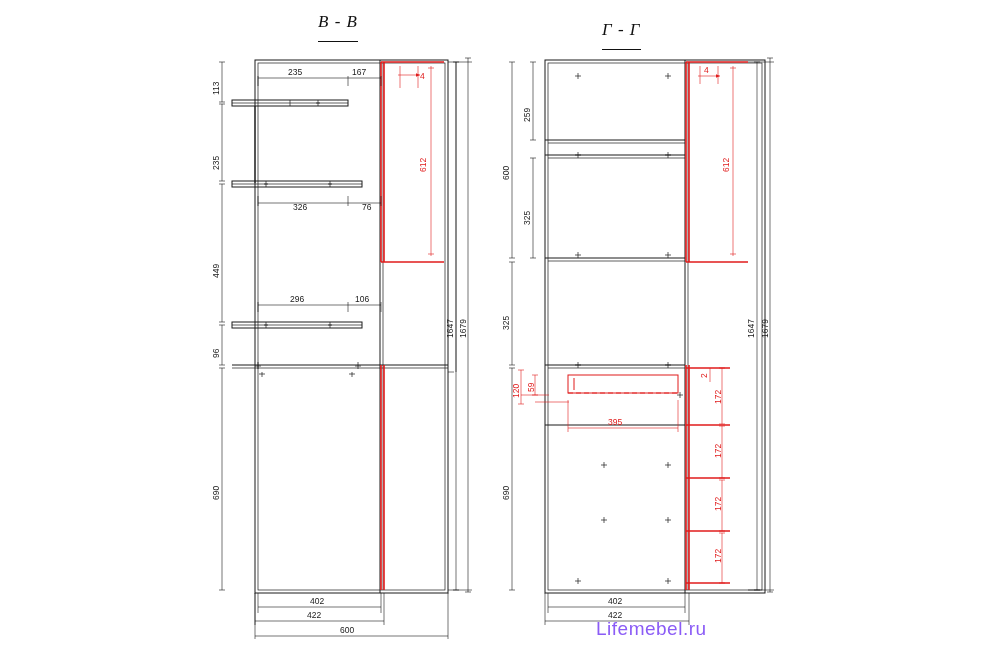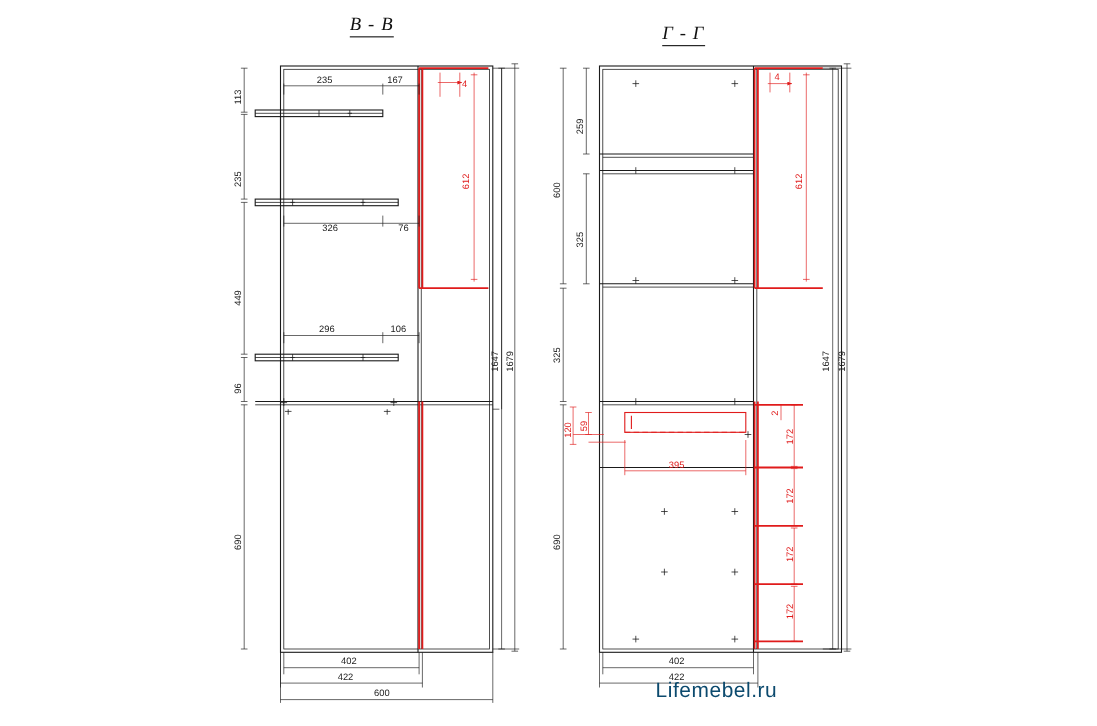--- a/index.html
+++ b/index.html
@@ -10,34 +10,34 @@
     font-family: "Liberation Sans", sans-serif;
     position: relative;
     overflow: hidden;
   }
   #stage { position:absolute; inset:0; }
   svg { display:block; }
   .watermark {
     position:absolute;
     left: 596px; top: 618px;
     font-size: 19px;
-    color: #0c4a6e;
+    color: #8b5cf6;
     letter-spacing: 0.5px;
     font-family: "Liberation Sans", sans-serif;
     white-space: nowrap;
   }
   .ttl {
     position:absolute;
     font-size: 17px;
     font-style: italic;
     color:#111;
     font-family:"Liberation Serif", serif;
     white-space:nowrap;
     border-bottom:1px solid #111;
-    padding-bottom:1px;
+    padding-bottom:9px;
     letter-spacing:1px;
   }
   #title-bb { left: 318px; top: 12px; }
   #title-gg { left: 602px; top: 20px; }
 </style>
 </head>
 <body>
 
 <div id="stage">
 

